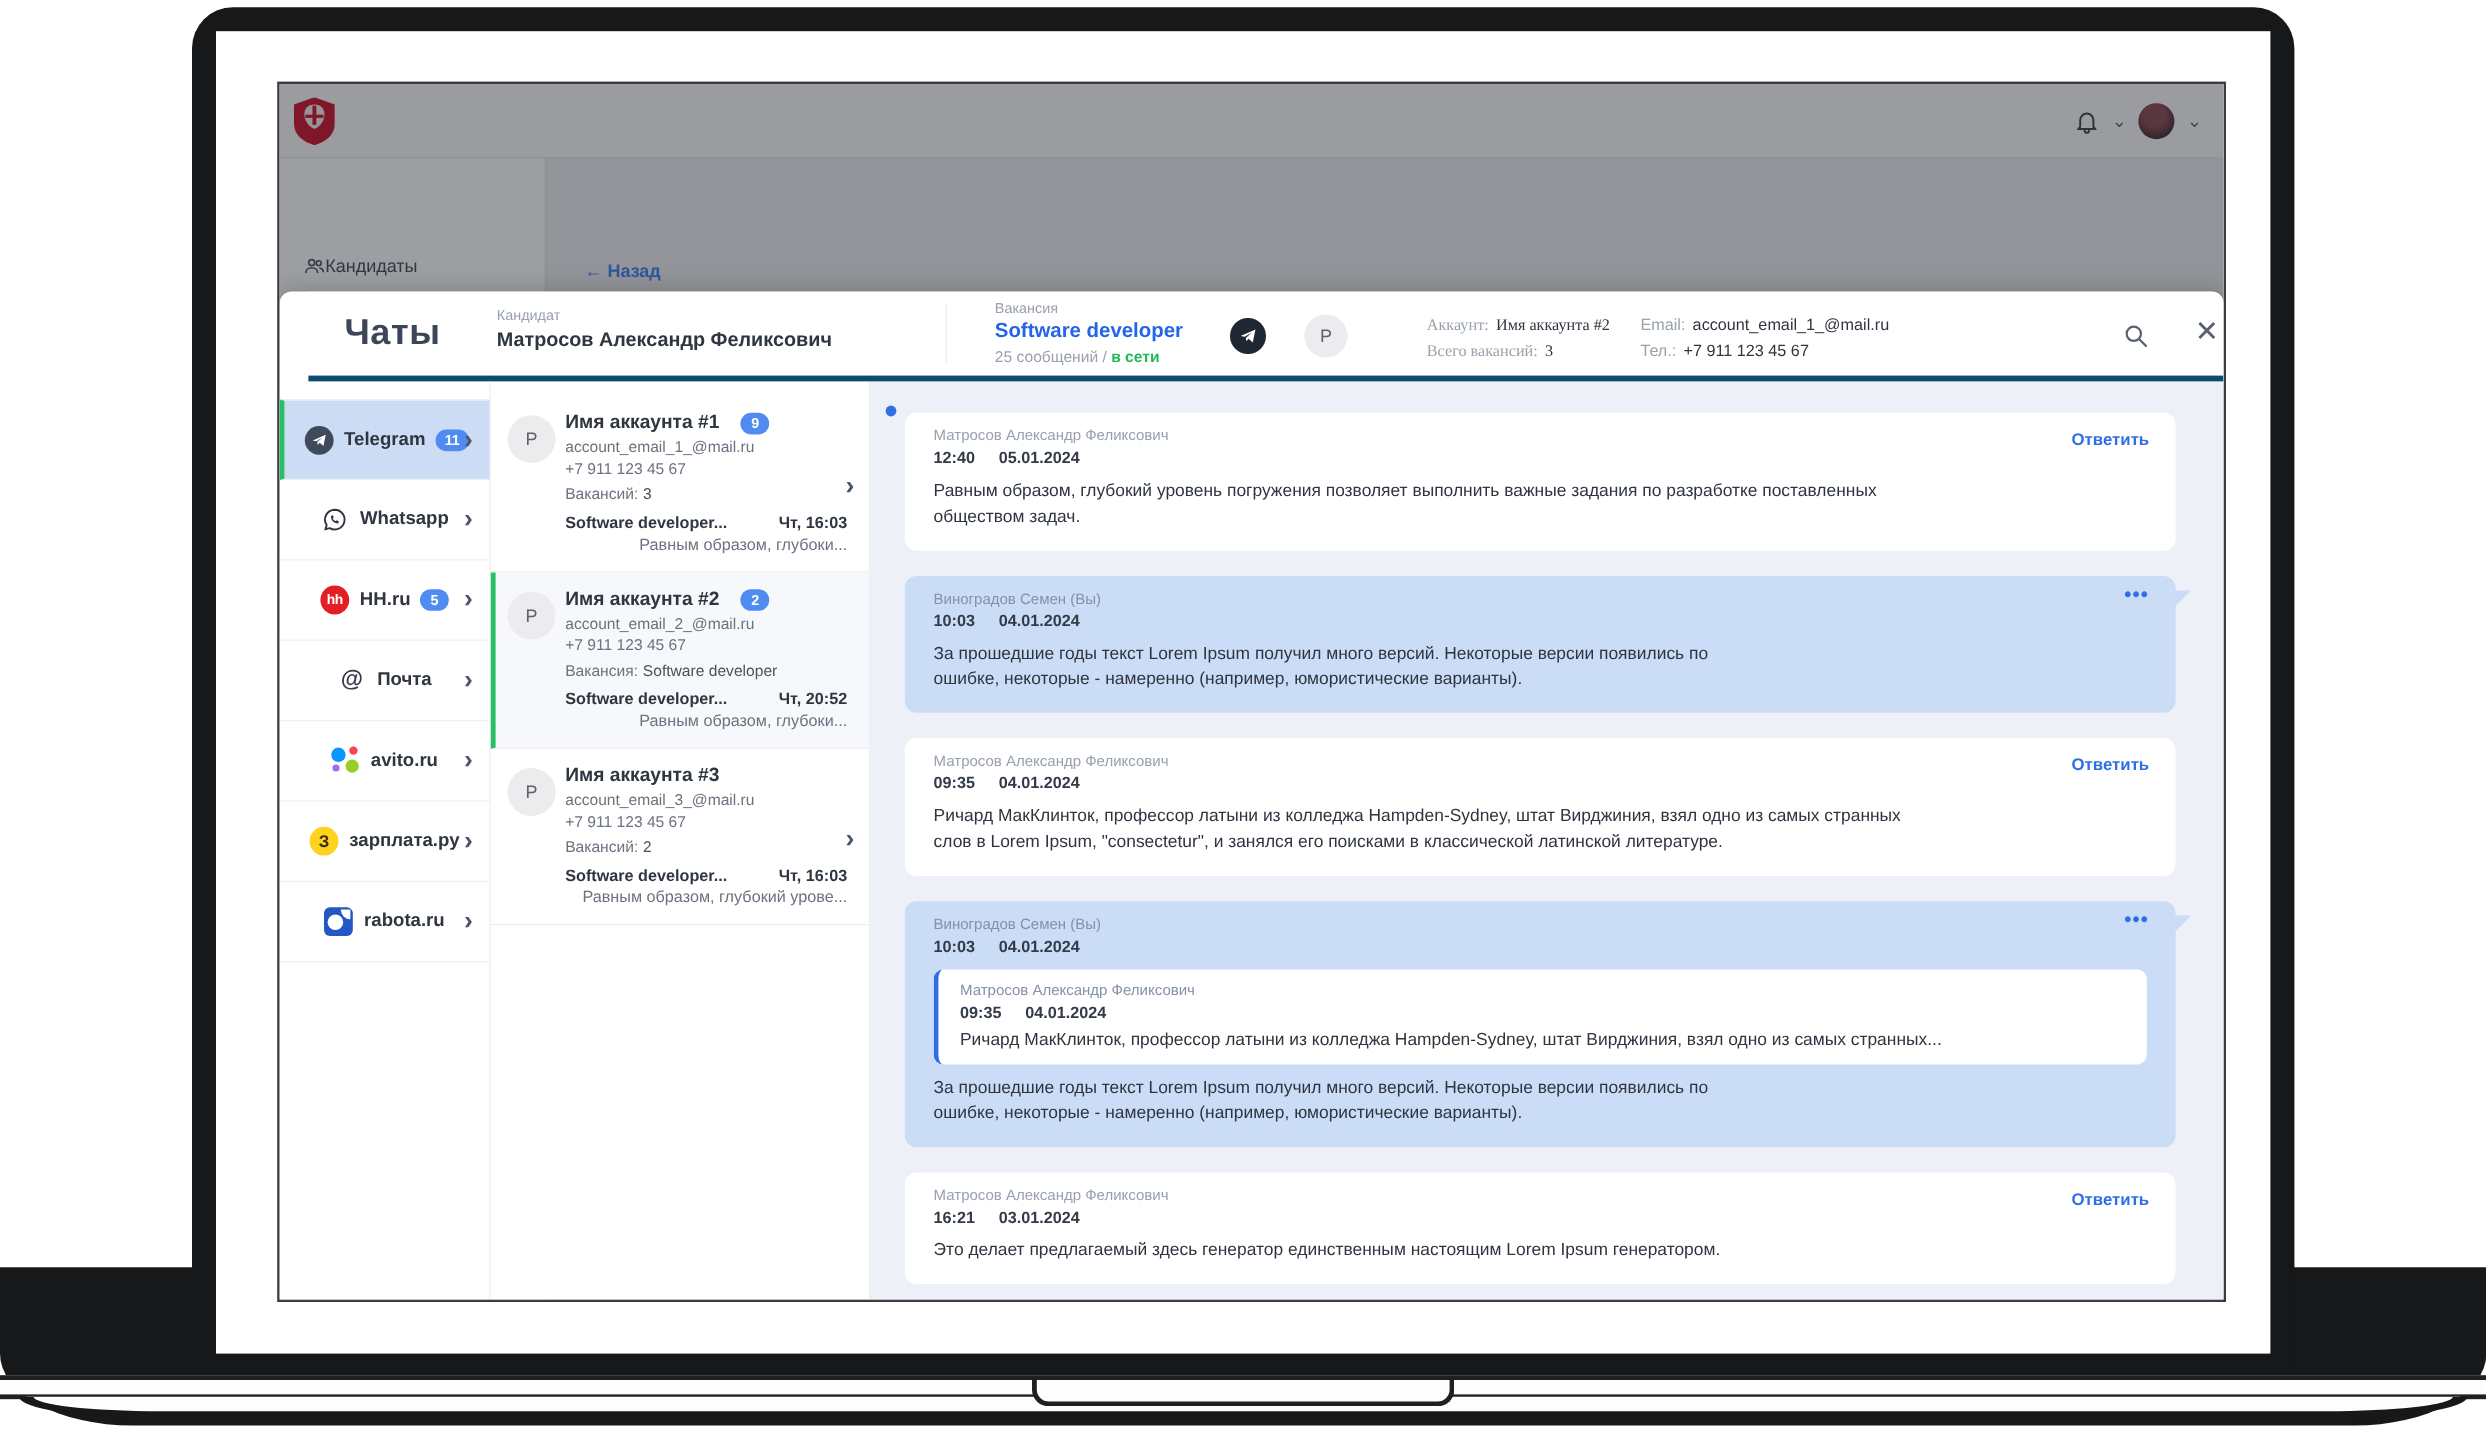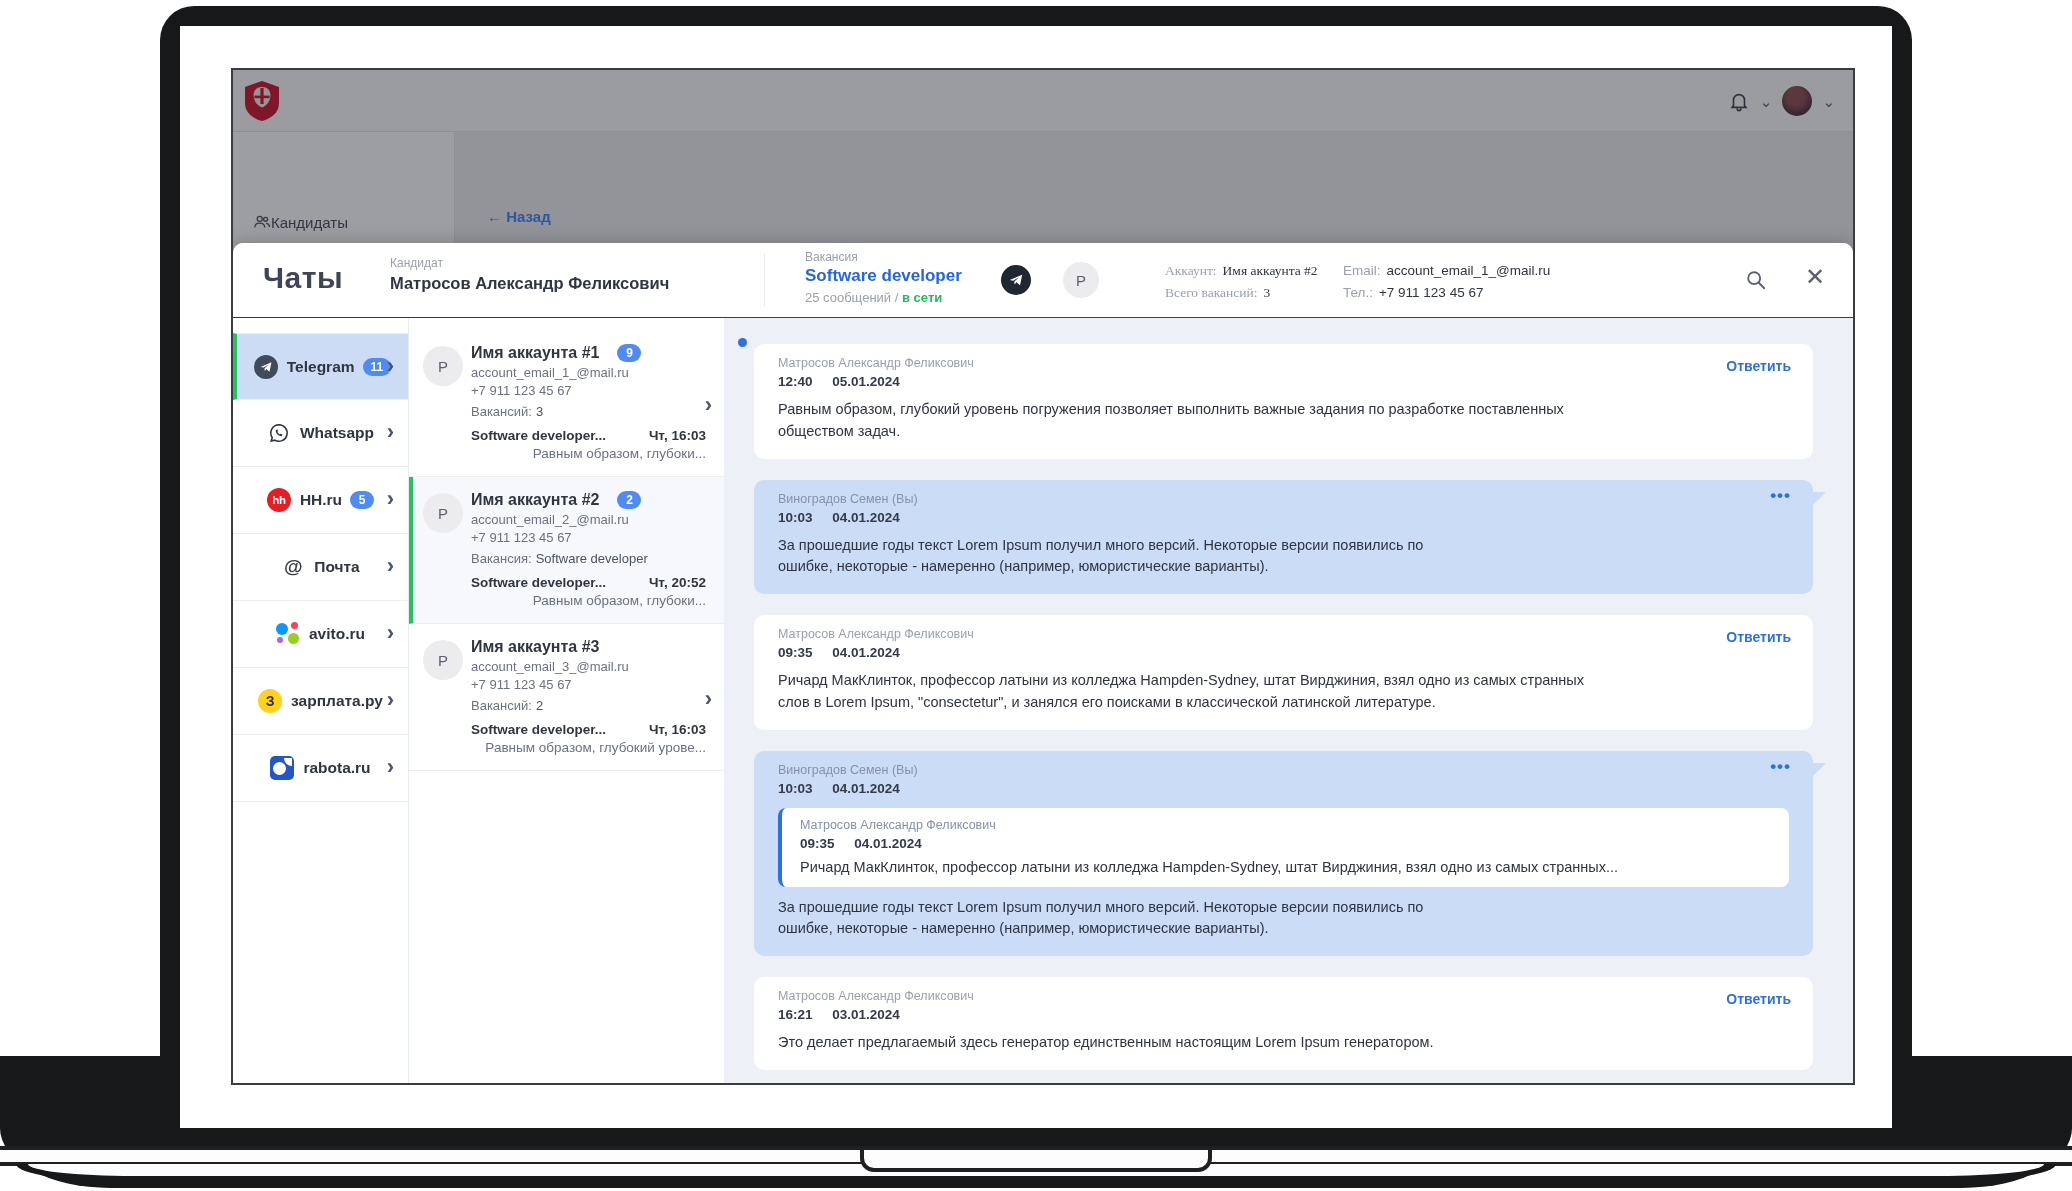--- a/index.html
+++ b/index.html
@@ -33,28 +33,28 @@
   .hdr-avatar { width:30px; height:30px; border-radius:50%;
     background:radial-gradient(circle at 45% 35%, #8a4a52 0 35%, #4a3038 70%, #2c2026 100%); }
 
   .app-nav { position:absolute; left:0; top:62px; width:222px; bottom:0; background:#fafbfc;
     border-right:1px solid #dfe2e6; z-index:1; }
   .nav-item { position:absolute; left:20px; height:24px; display:flex; align-items:center; 
     font-size:15px; color:#434b57; }
   .nav-dot { position:absolute; left:168px; top:6px; width:13px; height:13px; border-radius:50%; background:#2563eb; }
 
   .app-content { position:absolute; left:222px; top:62px; right:0; bottom:0; background:#e9ebee; z-index:1; }
-  .back-link { position:absolute; left:32px; top:76px; font-size:15px; font-weight:bold; color:#3b82f6; }
+  .back-link { position:absolute; left:32px; top:86px; font-size:15px; font-weight:bold; color:#3b82f6; }
 
   .dim { position:absolute; inset:0; background:rgba(26,29,35,0.42); z-index:5; }
 
   
   .modal { position:absolute; left:0; top:173px; width:1620px; height:840px; z-index:6;
     border-radius:10px 10px 0 0; overflow:hidden; background:#fff; box-shadow:0 -2px 18px rgba(0,0,0,0.18); }
-  .m-header { position:relative; height:75px; background:#fff; border-bottom:1px solid #0c4a6e; }
+  .m-header { position:relative; height:75px; background:#fff; border-bottom:5px solid #0c4a6e;margin-left:24px; }
   .mh-title { position:absolute; left:30px; top:18px; font-size:30px; font-weight:bold; color:#3d4657; letter-spacing:0.5px; }
   .mh-cand { position:absolute; left:157px; top:13px; }
   .mh-label { font-size:12px; color:#99a1ac; }
   .mh-cand-name { margin-top:4px; font-size:16.5px; font-weight:bold; color:#2f3640; }
   .mh-div { position:absolute; left:531px; top:10px; bottom:10px; width:1px; background:#e8ebf0; }
   .mh-vac { position:absolute; left:572px; top:7px; }
   .mh-vac-name { margin-top:2px; font-size:17px; font-weight:bold; color:#2563eb; }
   .mh-vac-sub { margin-top:4px; font-size:13px; color:#99a1ac; }
   .mh-online { color:#21b85c; font-weight:bold; }
   .mh-tg { position:absolute; left:768px; top:22px; width:30px; height:30px; border-radius:50%;

